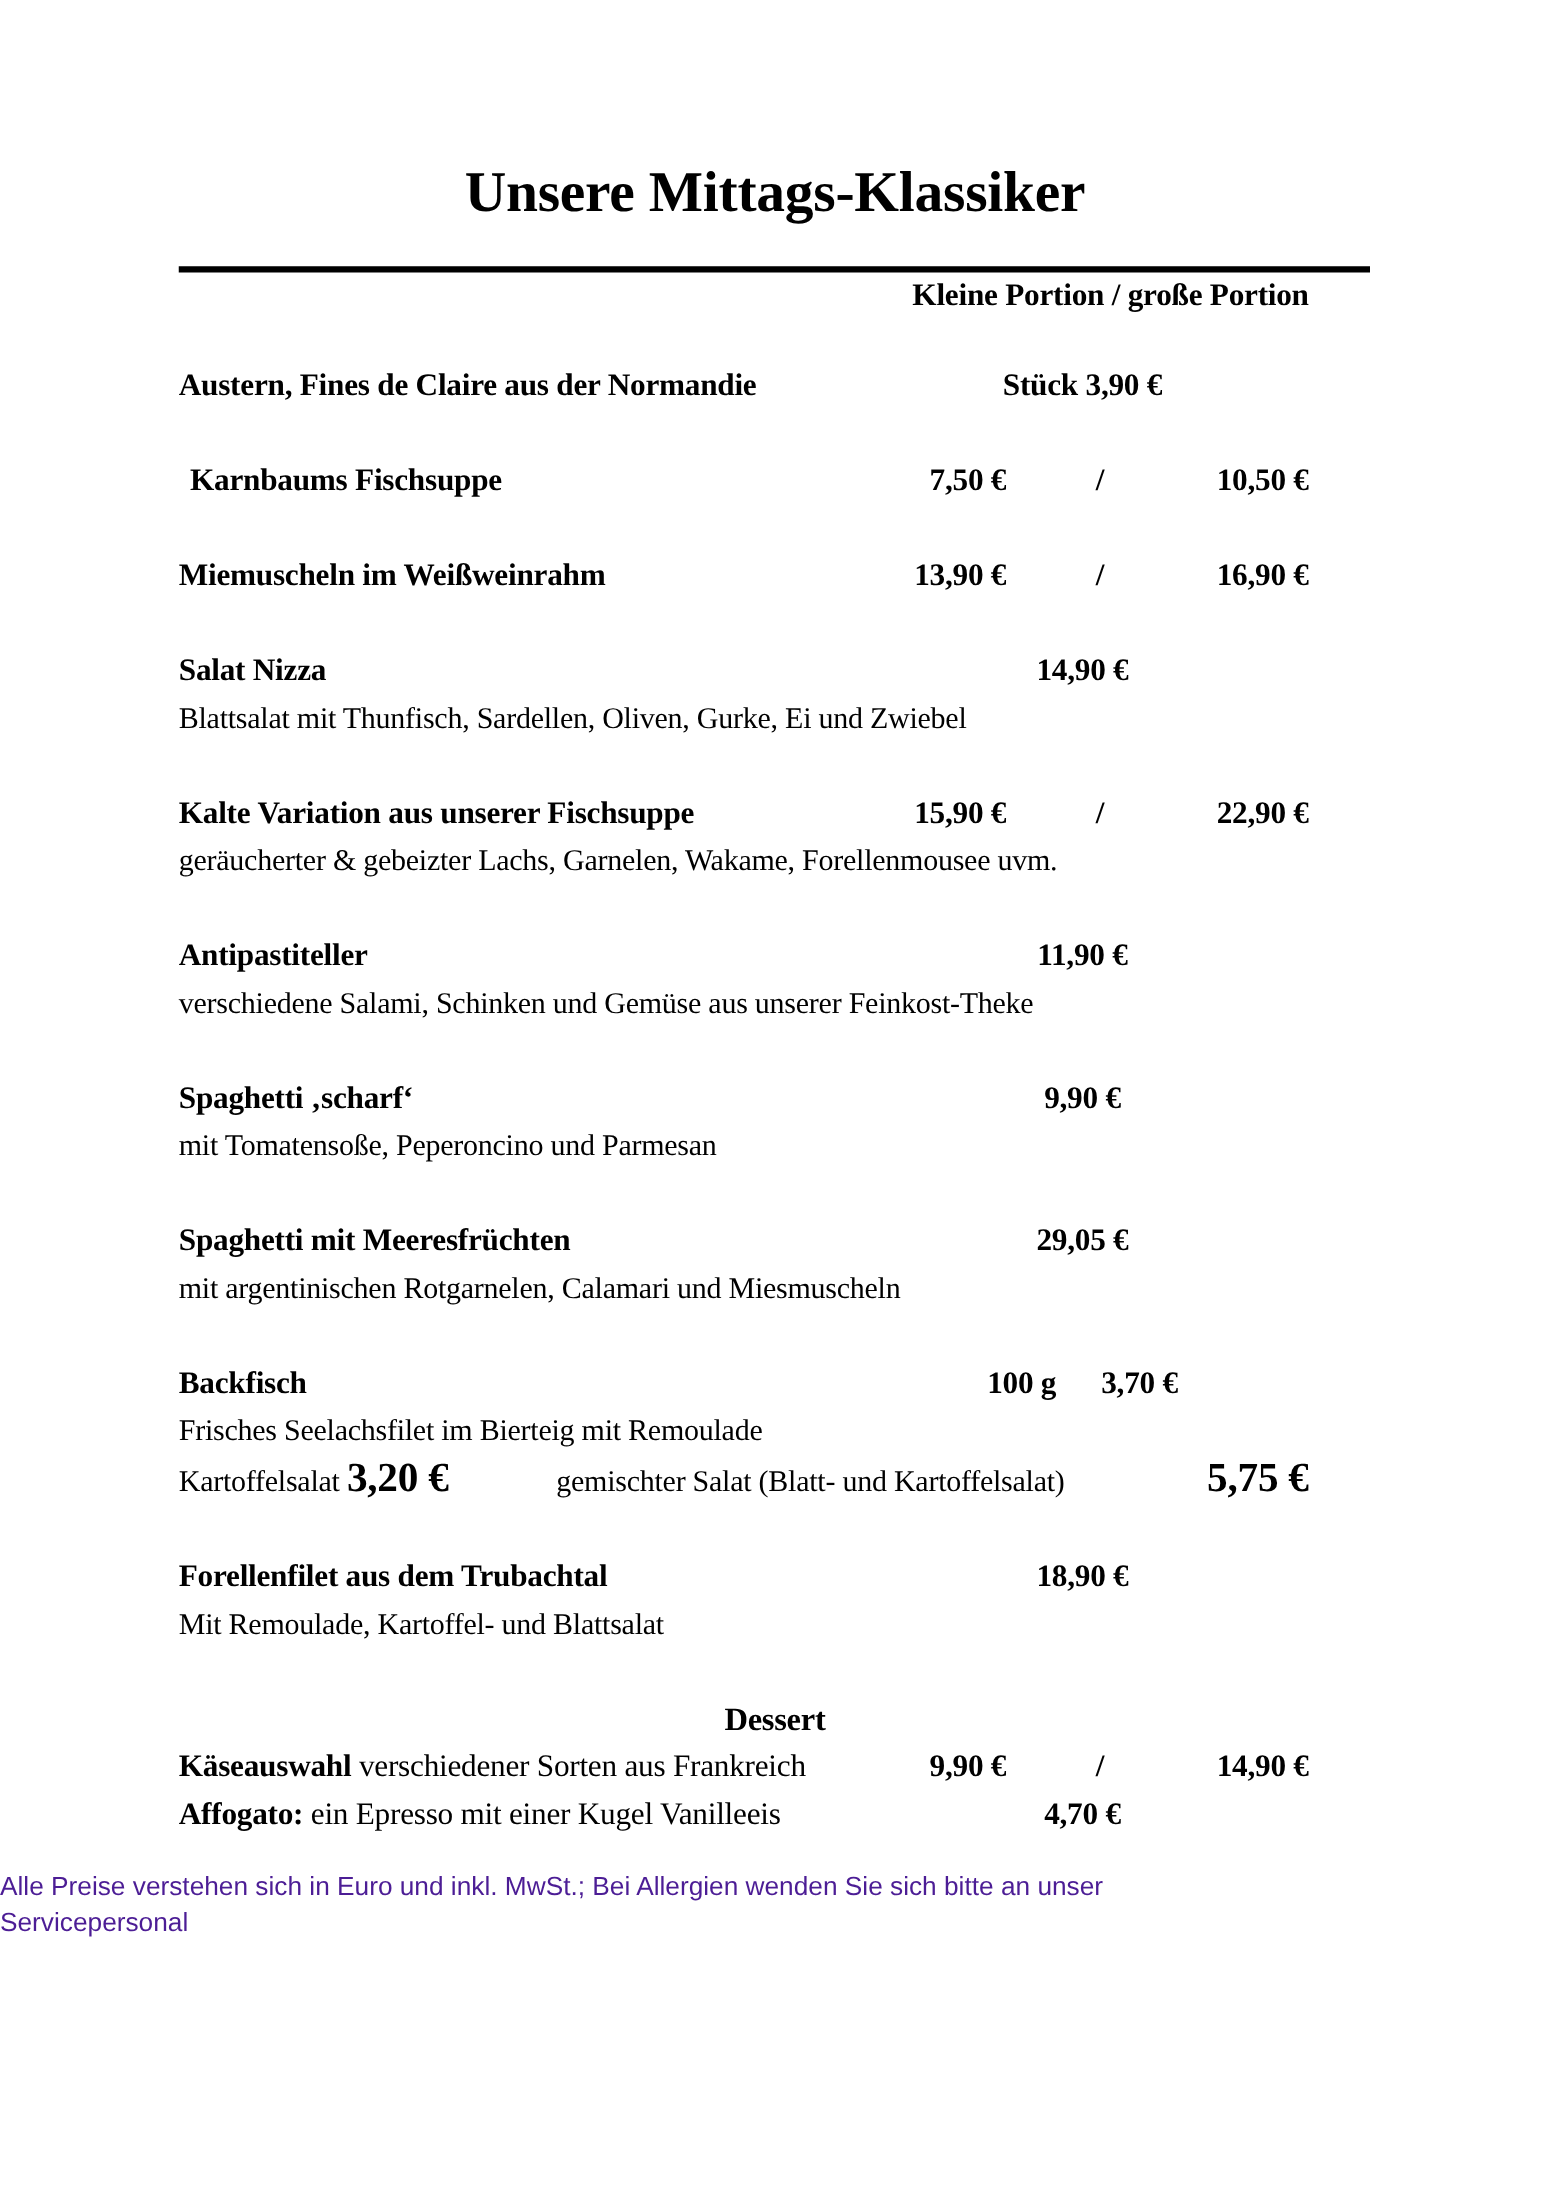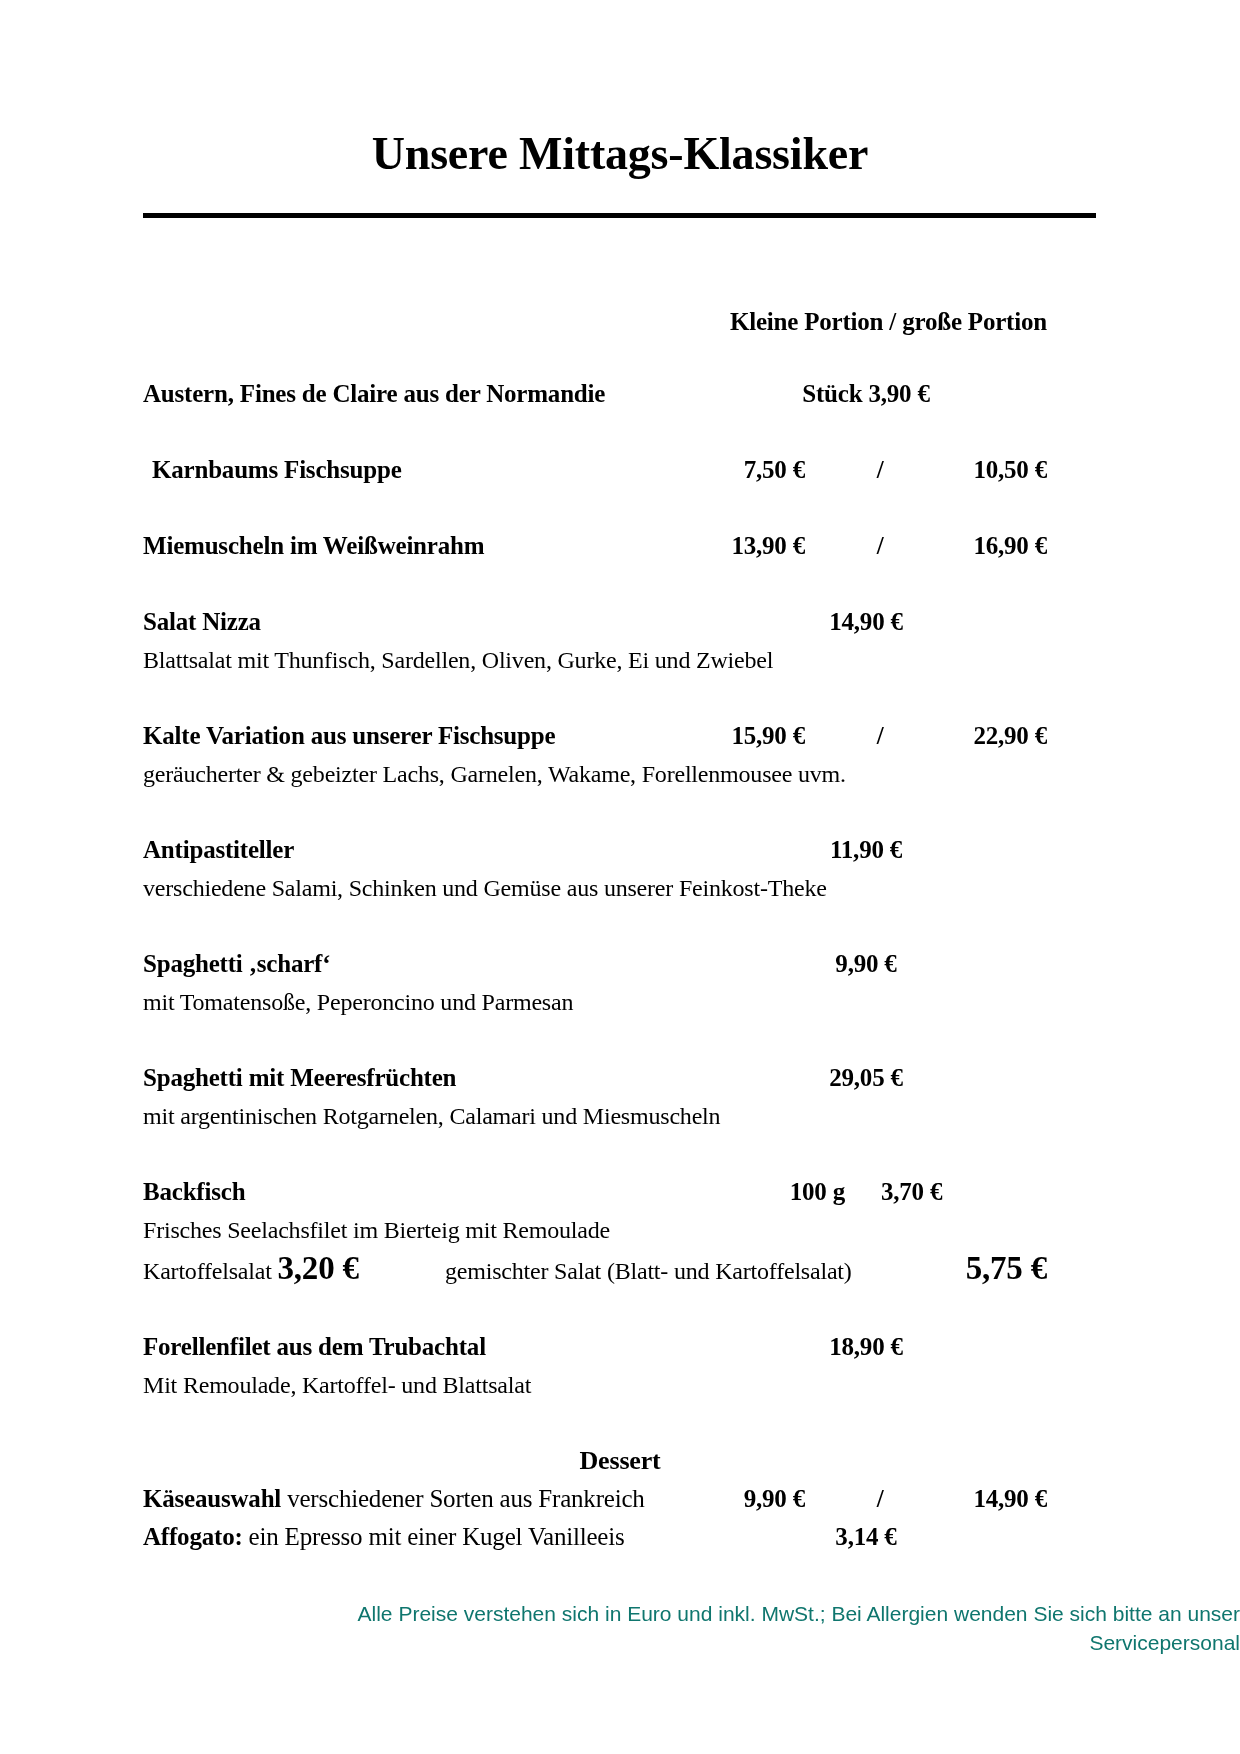--- a/index.html
+++ b/index.html
@@ -24,21 +24,20 @@
     margin: 35px 0 0 143px;
     width: 953px;
     height: 5px;
     background: #000000;
   }
   .content {
     margin-left: 143px;
     width: 904px;
   }
   .portion-header {
-    margin-top: 85px;
     font-size: 25px;
     line-height: 38px;
     font-weight: bold;
     text-align: right;
   }
   .item { margin-top: 38px; }
   .item.first { margin-top: 34px; }
   .row {
     display: grid;
     grid-template-columns: 1fr 120px 150px 92px;
@@ -70,26 +69,26 @@
   .sides-mid { flex: 1; }
   .sides-price { font-weight: bold; font-size: 33px; white-space: nowrap; }
   .dessert-header {
     font-size: 26px;
     line-height: 38px;
     font-weight: bold;
     text-align: center;
     padding-left: 50px;
   }
   .footer {
-    margin-top: 43px;
+    margin-top: 24px;
     font-family: "Liberation Sans", sans-serif;
     font-size: 21px;
     line-height: 29px;
-    color: #0f766e;
-    text-align: right;
+    color: #4c1d95;
+    text-align: left;
     letter-spacing: 0;
   }
 </style>
 </head>
 <body>
 
 <h1 class="page-title">Unsere Mittags-Klassiker</h1>
 <div class="rule"></div>
 
 <div class="content">
@@ -190,21 +189,21 @@
   <div class="item">
     <div class="dessert-header">Dessert</div>
     <div class="row">
       <div class="name"><span>Käseauswahl</span><span class="plain"> verschiedener Sorten aus Frankreich</span></div>
       <div class="p1">9,90 €</div>
       <div class="sl">/</div>
       <div class="p2">14,90 €</div>
     </div>
     <div class="row">
       <div class="name"><span>Affogato:</span><span class="plain"> ein Epresso mit einer Kugel Vanilleeis</span></div>
-      <div class="p-span">3,14 €</div>
+      <div class="p-span">4,70 €</div>
     </div>
   </div>
 
 </div>
 
 <div class="footer">
   <div>Alle Preise verstehen sich in Euro und inkl. MwSt.; Bei Allergien wenden Sie sich bitte an unser</div>
   <div>Servicepersonal</div>
 </div>
 

